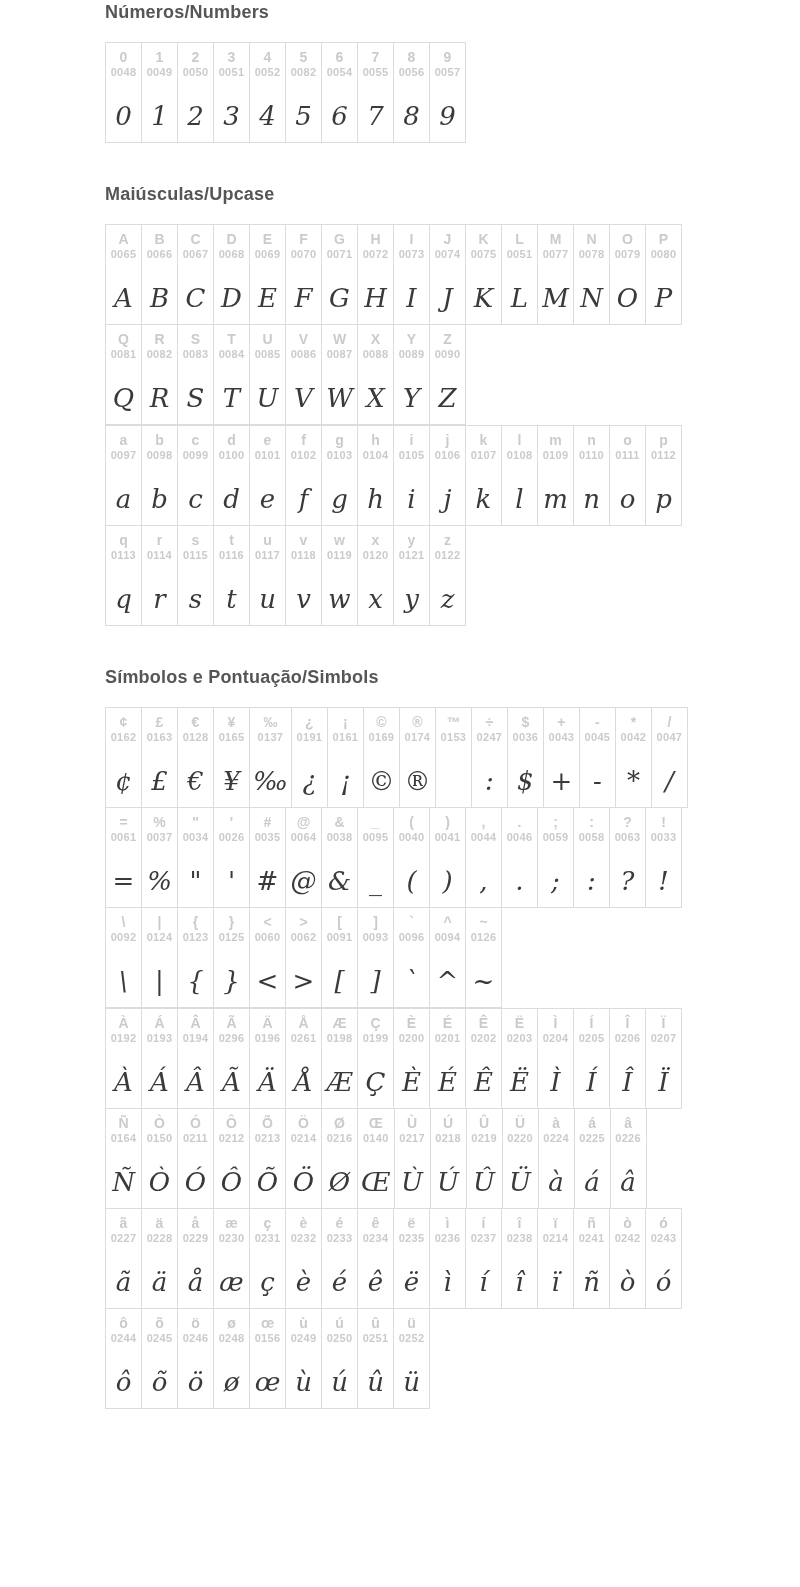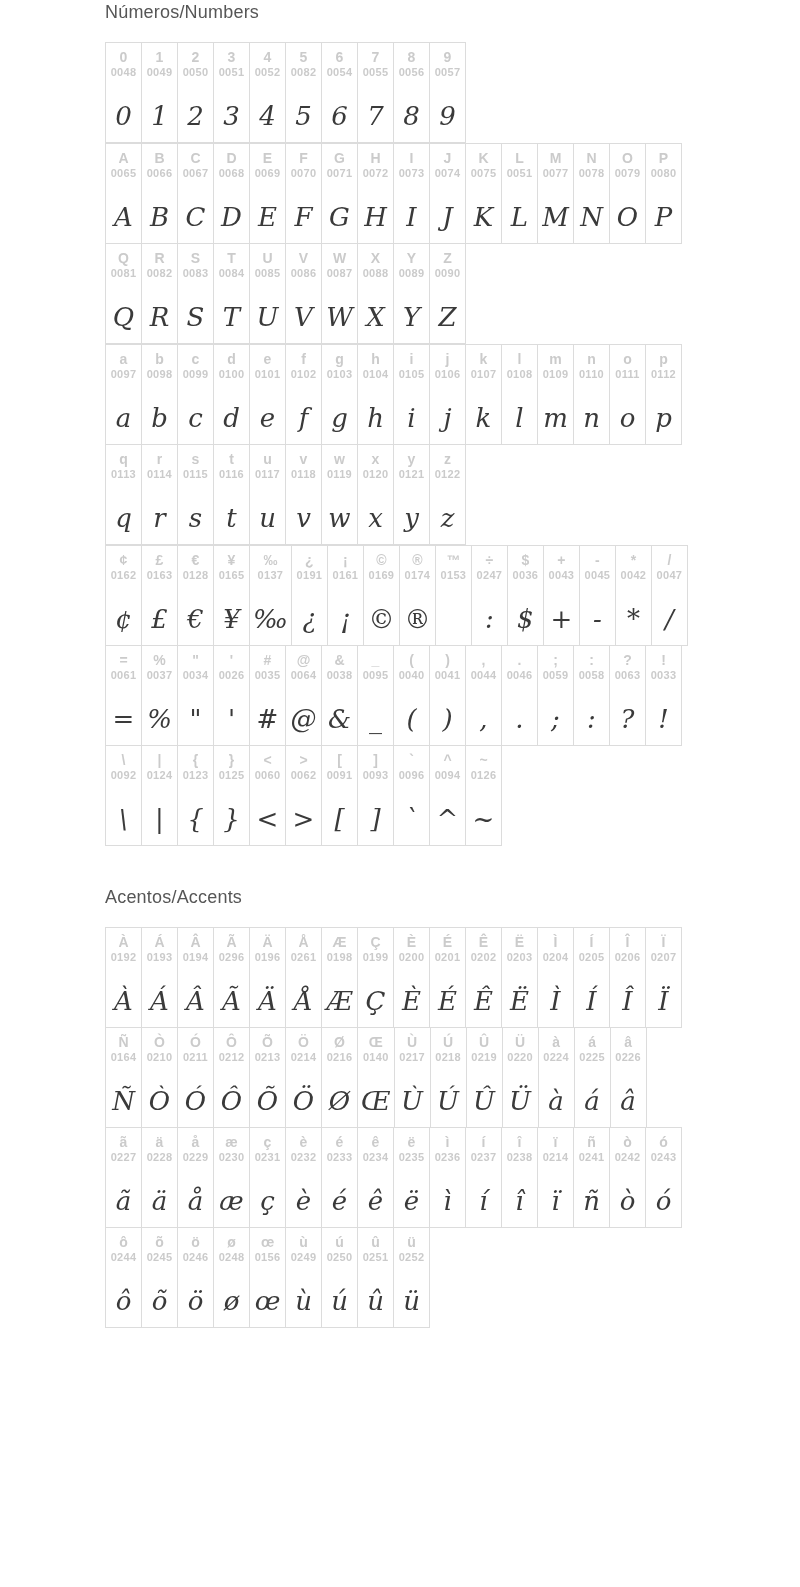--- a/index.html
+++ b/index.html
@@ -8,21 +8,21 @@
     font-family:"Liberation Sans", sans-serif;
     -webkit-font-smoothing:antialiased;
   }
   .content{
     padding:2px 10px 10px 105px;
   }
   .charmap-section{display:block;}
   .section-title{
     font-family:"Liberation Sans", sans-serif;
     font-size:18px;
-    font-weight:400;
+    font-weight:700;
     color:#565656;
     margin:41px 0 19px 0;
     letter-spacing:0.2px;
   }
   .charmap-section:first-child .section-title{margin-top:0;}
   .glyph-table{display:block;}
   .glyph-row{display:flex;flex-wrap:nowrap;}
   .glyph-row + .glyph-row{margin-top:-1px;}
   .glyph-cell{
     border:1px solid #dcdcdc;
@@ -120,20 +120,21 @@
           </div>
           <div class="glyph-cell">
             <div class="glyph-reference">9</div>
             <div class="glyph-code">0057</div>
             <div class="glyph-sample">9</div>
           </div>
         </div>
       </div>
     </div>
     <div class="charmap-section">
+      <h2 class="section-title">Maiúsculas/Upcase</h2>
       <div class="glyph-table">
         <div class="glyph-row">
           <div class="glyph-cell">
             <div class="glyph-reference">A</div>
             <div class="glyph-code">0065</div>
             <div class="glyph-sample">A</div>
           </div>
           <div class="glyph-cell">
             <div class="glyph-reference">B</div>
             <div class="glyph-code">0066</div>
@@ -396,20 +397,21 @@
           </div>
           <div class="glyph-cell">
             <div class="glyph-reference">z</div>
             <div class="glyph-code">0122</div>
             <div class="glyph-sample">z</div>
           </div>
         </div>
       </div>
     </div>
     <div class="charmap-section">
+      <h2 class="section-title">Símbolos e Pontuação/Simbols</h2>
       <div class="glyph-table">
         <div class="glyph-row">
           <div class="glyph-cell">
             <div class="glyph-reference">¢</div>
             <div class="glyph-code">0162</div>
             <div class="glyph-sample">¢</div>
           </div>
           <div class="glyph-cell">
             <div class="glyph-reference">£</div>
             <div class="glyph-code">0163</div>
@@ -621,21 +623,20 @@
           </div>
           <div class="glyph-cell">
             <div class="glyph-reference">~</div>
             <div class="glyph-code">0126</div>
             <div class="glyph-sample">~</div>
           </div>
         </div>
       </div>
     </div>
     <div class="charmap-section">
-      <h2 class="section-title">Acentos/Accents</h2>
       <div class="glyph-table">
         <div class="glyph-row">
           <div class="glyph-cell">
             <div class="glyph-reference">À</div>
             <div class="glyph-code">0192</div>
             <div class="glyph-sample">À</div>
           </div>
           <div class="glyph-cell">
             <div class="glyph-reference">Á</div>
             <div class="glyph-code">0193</div>
@@ -713,21 +714,21 @@
           </div>
         </div>
         <div class="glyph-row">
           <div class="glyph-cell">
             <div class="glyph-reference">Ñ</div>
             <div class="glyph-code">0164</div>
             <div class="glyph-sample">Ñ</div>
           </div>
           <div class="glyph-cell">
             <div class="glyph-reference">Ò</div>
-            <div class="glyph-code">0210</div>
+            <div class="glyph-code">0150</div>
             <div class="glyph-sample">Ò</div>
           </div>
           <div class="glyph-cell">
             <div class="glyph-reference">Ó</div>
             <div class="glyph-code">0211</div>
             <div class="glyph-sample">Ó</div>
           </div>
           <div class="glyph-cell">
             <div class="glyph-reference">Ô</div>
             <div class="glyph-code">0212</div>

